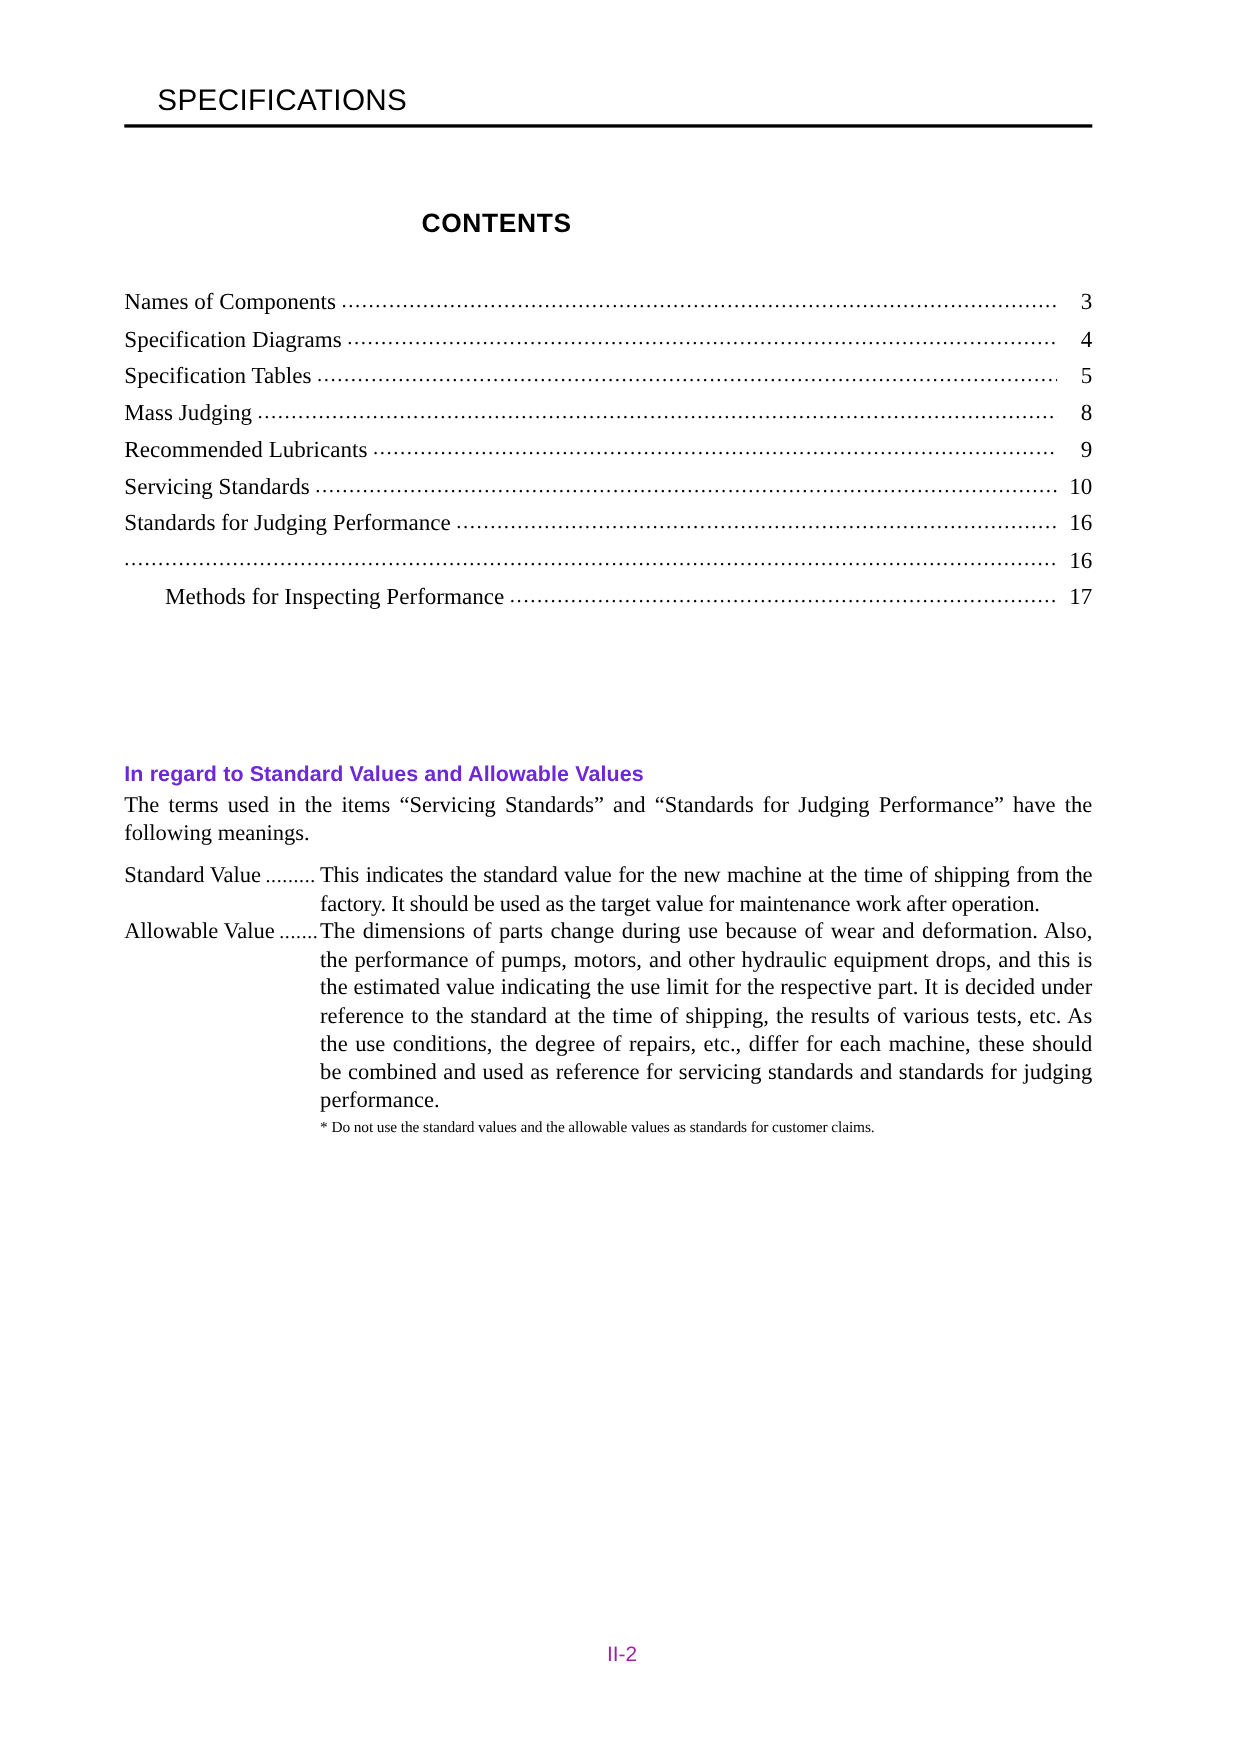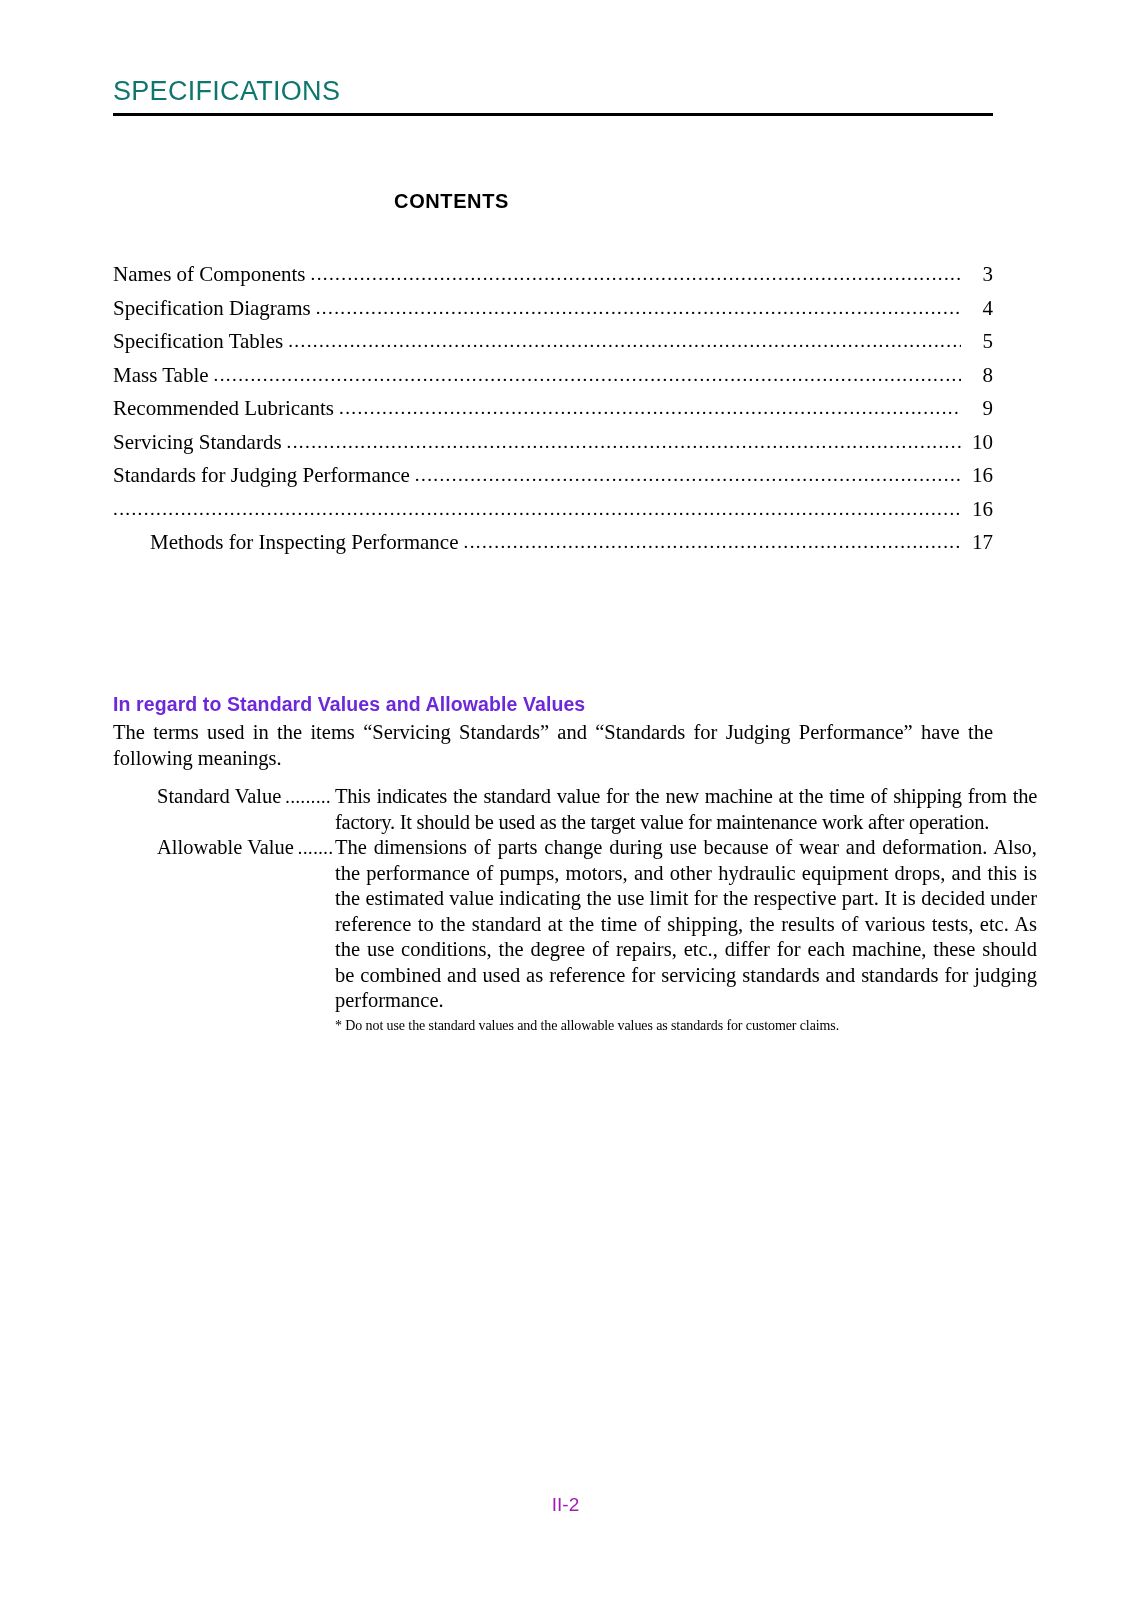--- a/index.html
+++ b/index.html
@@ -23,39 +23,40 @@
     position: absolute;
     left: 113px;
     top: 78px;
     width: 880px;
   }
   .header-title {
     font-family: "Liberation Sans", sans-serif;
     font-size: 27px;
     font-weight: 400;
     letter-spacing: 0.3px;
-    color: #0f766e;
+    color: #000000;
     line-height: 1.0;
+    margin-left: 30px;
   }
   .header-rule {
     margin-top: 8px;
     border-bottom: 3px solid #000000;
     width: 880px;
   }
 
   
   .contents-heading {
     position: absolute;
     left: 0;
     top: 190px;
     width: 903px;
     text-align: center;
     font-family: "Liberation Sans", sans-serif;
     font-weight: bold;
-    font-size: 20px;
+    font-size: 24px;
     letter-spacing: 0.6px;
     color: #000000;
   }
 
   
   .toc {
     position: absolute;
     left: 113px;
     top: 258px;
     width: 880px;
@@ -112,21 +113,20 @@
     text-align: justify;
     margin-top: 3px;
   }
 
   
   .definitions {
     position: absolute;
     left: 113px;
     top: 784px;
     width: 880px;
-    margin-left: 44px;
   }
   .def-row {
     display: flex;
     align-items: flex-start;
     margin-bottom: 0;
   }
   .def-term-wrap {
     flex: 0 0 178px;
     display: flex;
     align-items: baseline;
@@ -200,21 +200,21 @@
         <span class="toc-label">Specification Diagrams</span>
         <span class="toc-dots">....................................................................................................................................................................................</span>
         <span class="toc-page">4</span>
       </div>
       <div class="toc-row">
         <span class="toc-label">Specification Tables</span>
         <span class="toc-dots">....................................................................................................................................................................................</span>
         <span class="toc-page">5</span>
       </div>
       <div class="toc-row">
-        <span class="toc-label">Mass Table</span>
+        <span class="toc-label">Mass Judging</span>
         <span class="toc-dots">....................................................................................................................................................................................</span>
         <span class="toc-page">8</span>
       </div>
       <div class="toc-row">
         <span class="toc-label">Recommended Lubricants</span>
         <span class="toc-dots">....................................................................................................................................................................................</span>
         <span class="toc-page">9</span>
       </div>
       <div class="toc-row">
         <span class="toc-label">Servicing Standards</span>

